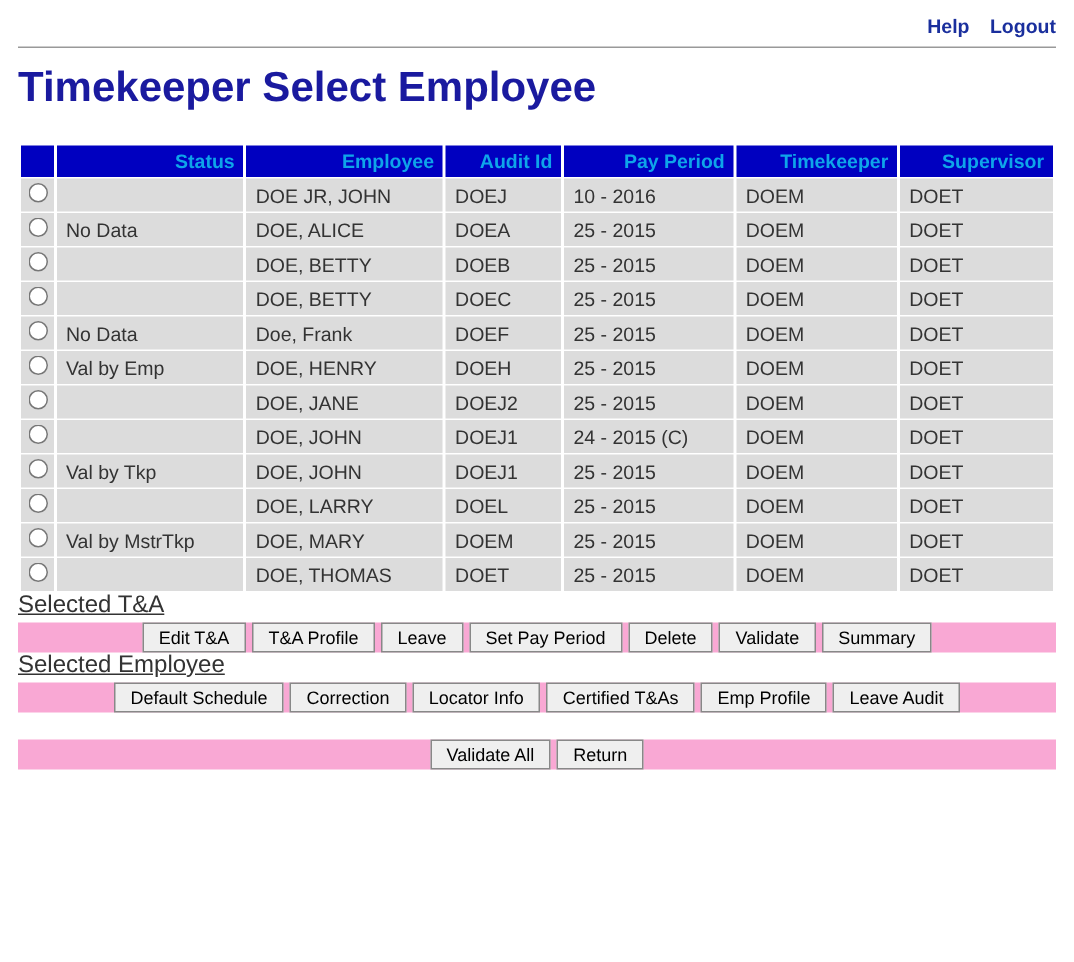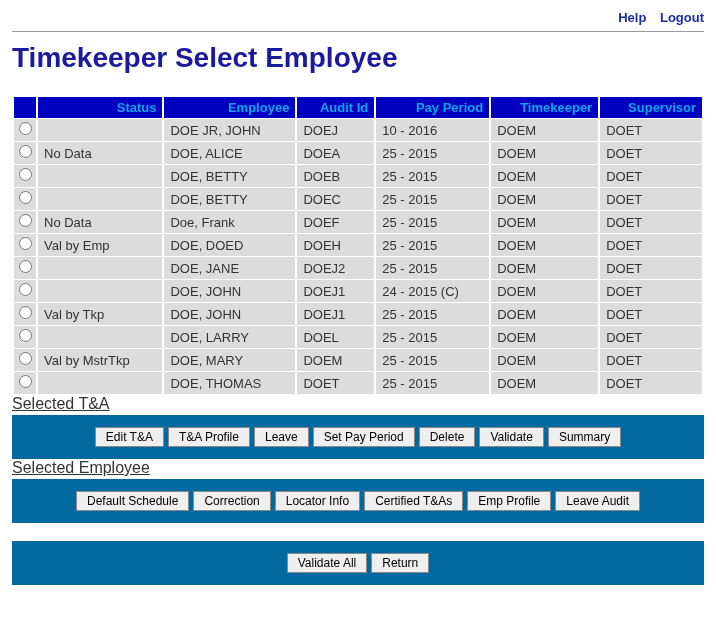--- a/index.html
+++ b/index.html
@@ -62,22 +62,22 @@
   table.emp-table input[type=radio] {
     margin: 0;
     accent-color: #555;
   }
   .section-label {
     margin-bottom: 2px;
     font-size: 16px;
     text-decoration: underline;
   }
   .toolbar {
-    background: #0369a1;
-    padding: 12px 4px;
+    background: #f9a8d4;
+    padding: 0 4px;
     text-align: center;
   }
   .toolbar button {
     font-family: Arial, Helvetica, sans-serif;
     font-size: 12px;
     padding: 2px 10px;
     margin: 0 2px;
     background: #efefef;
     border: 1px solid #888;
     cursor: pointer;
@@ -147,21 +147,21 @@
         <td>No Data</td>
         <td>Doe, Frank</td>
         <td>DOEF</td>
         <td>25 - 2015</td>
         <td>DOEM</td>
         <td>DOET</td>
       </tr>
       <tr>
         <td class="sel-cell"><input type="radio" name="emp" style=""></td>
         <td>Val by Emp</td>
-        <td>DOE, DOED</td>
+        <td>DOE, HENRY</td>
         <td>DOEH</td>
         <td>25 - 2015</td>
         <td>DOEM</td>
         <td>DOET</td>
       </tr>
       <tr>
         <td class="sel-cell"><input type="radio" name="emp" style=""></td>
         <td></td>
         <td>DOE, JANE</td>
         <td>DOEJ2</td>

